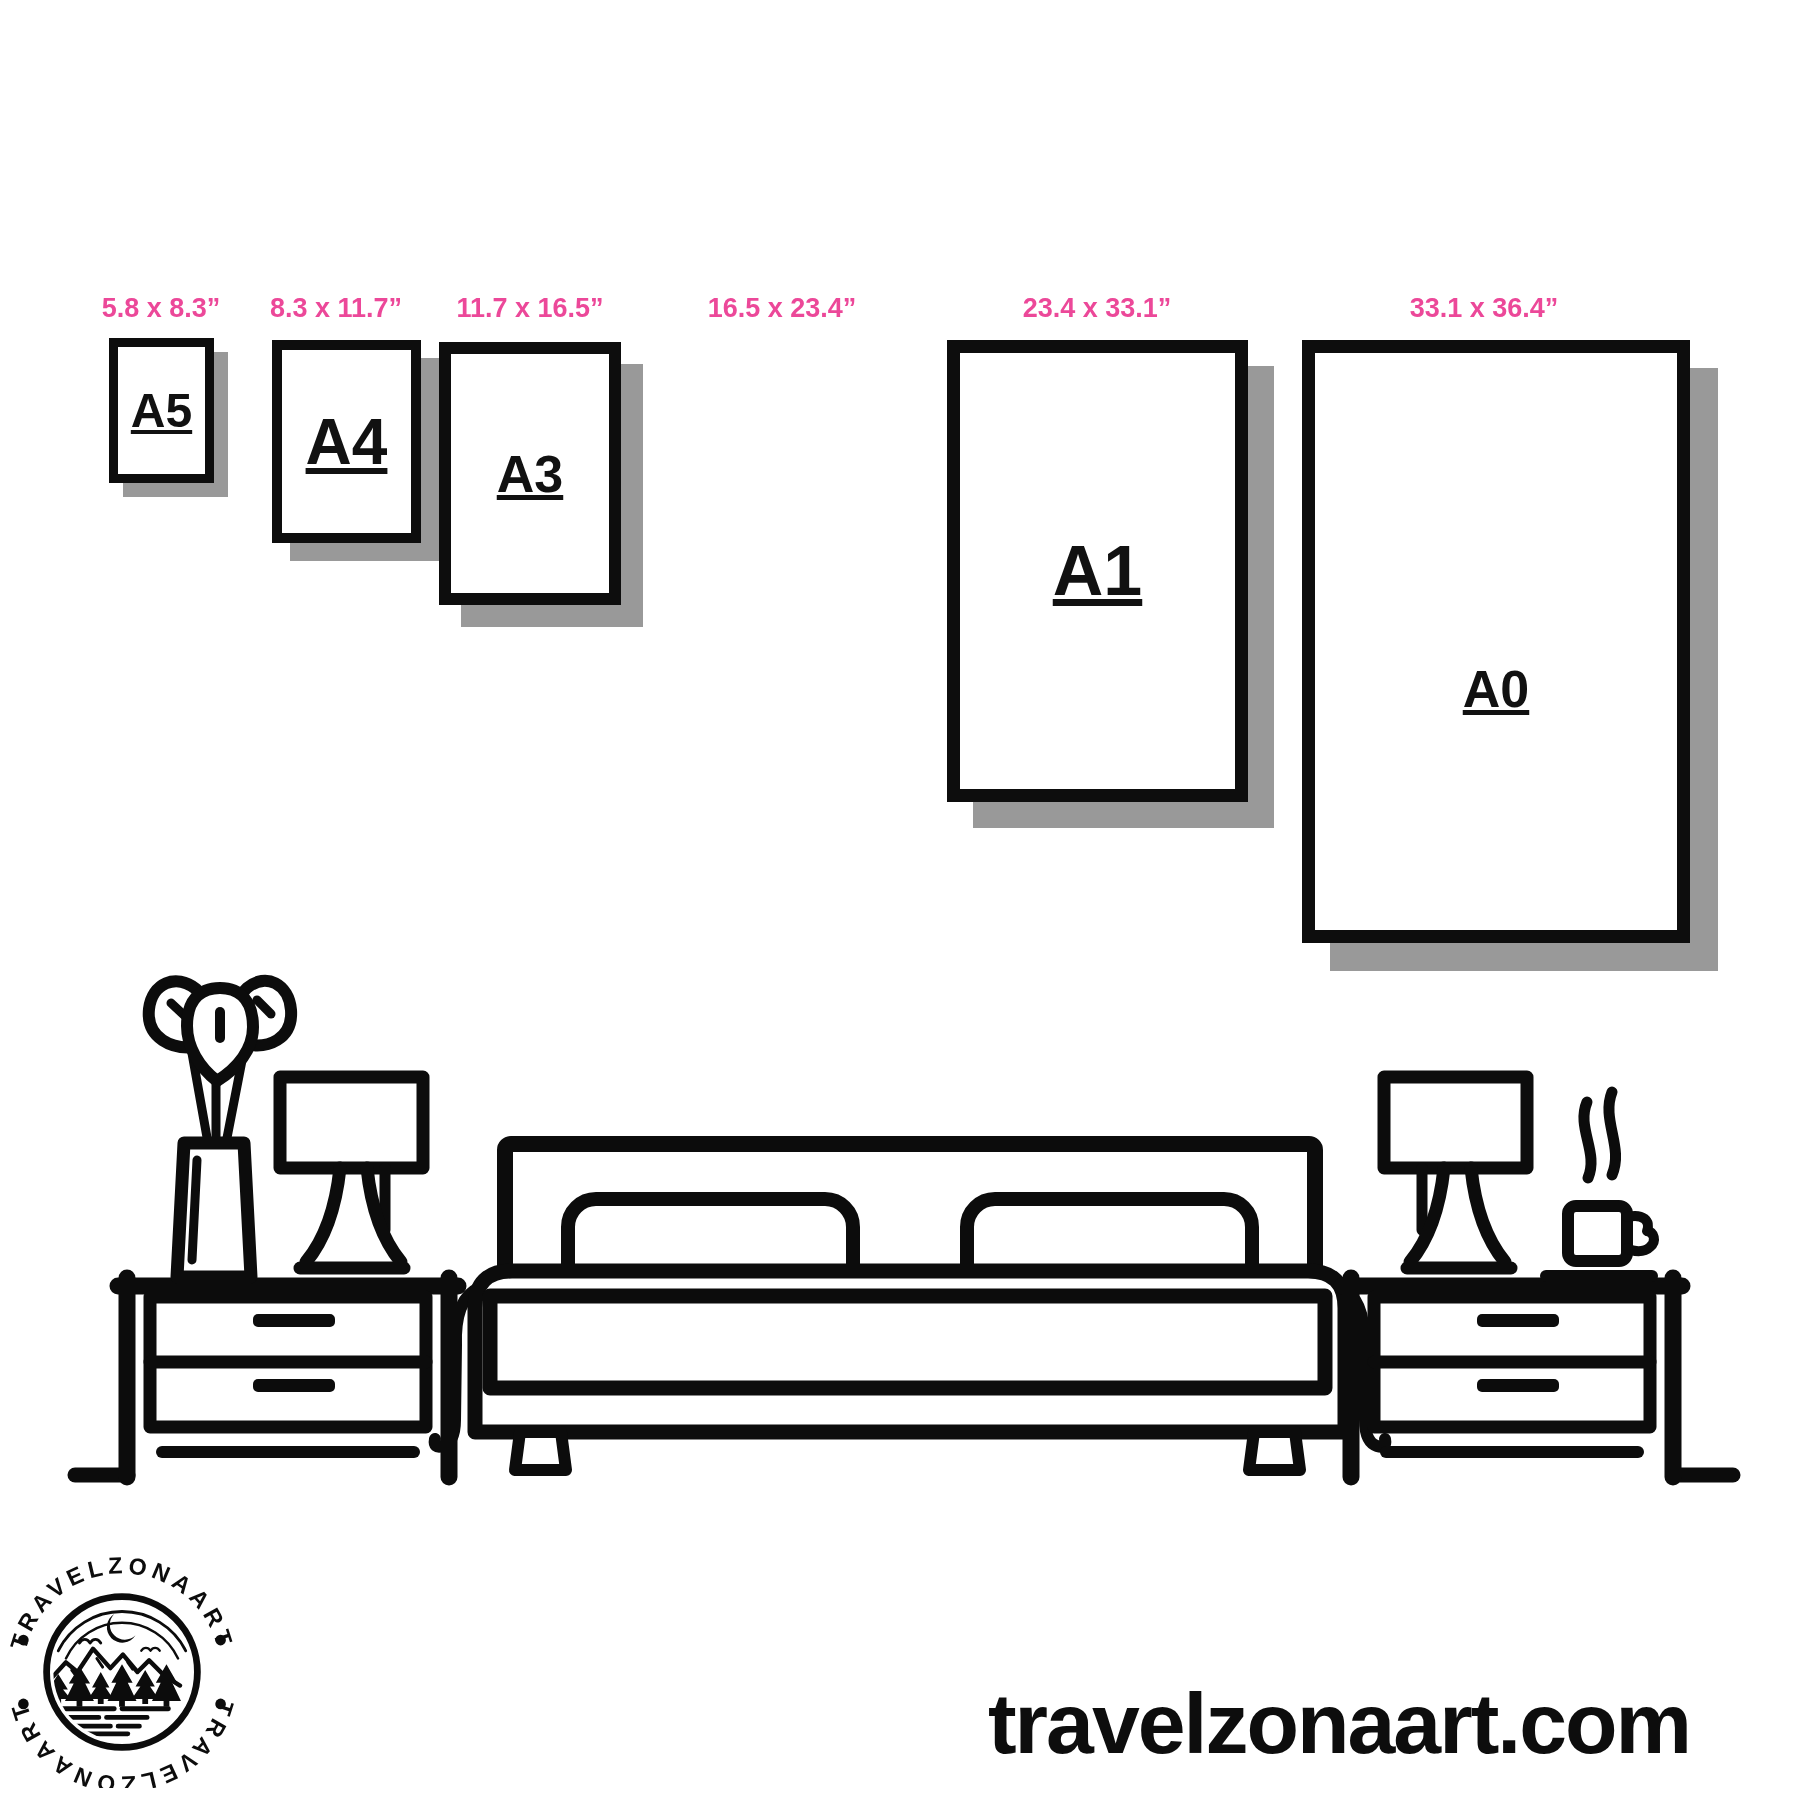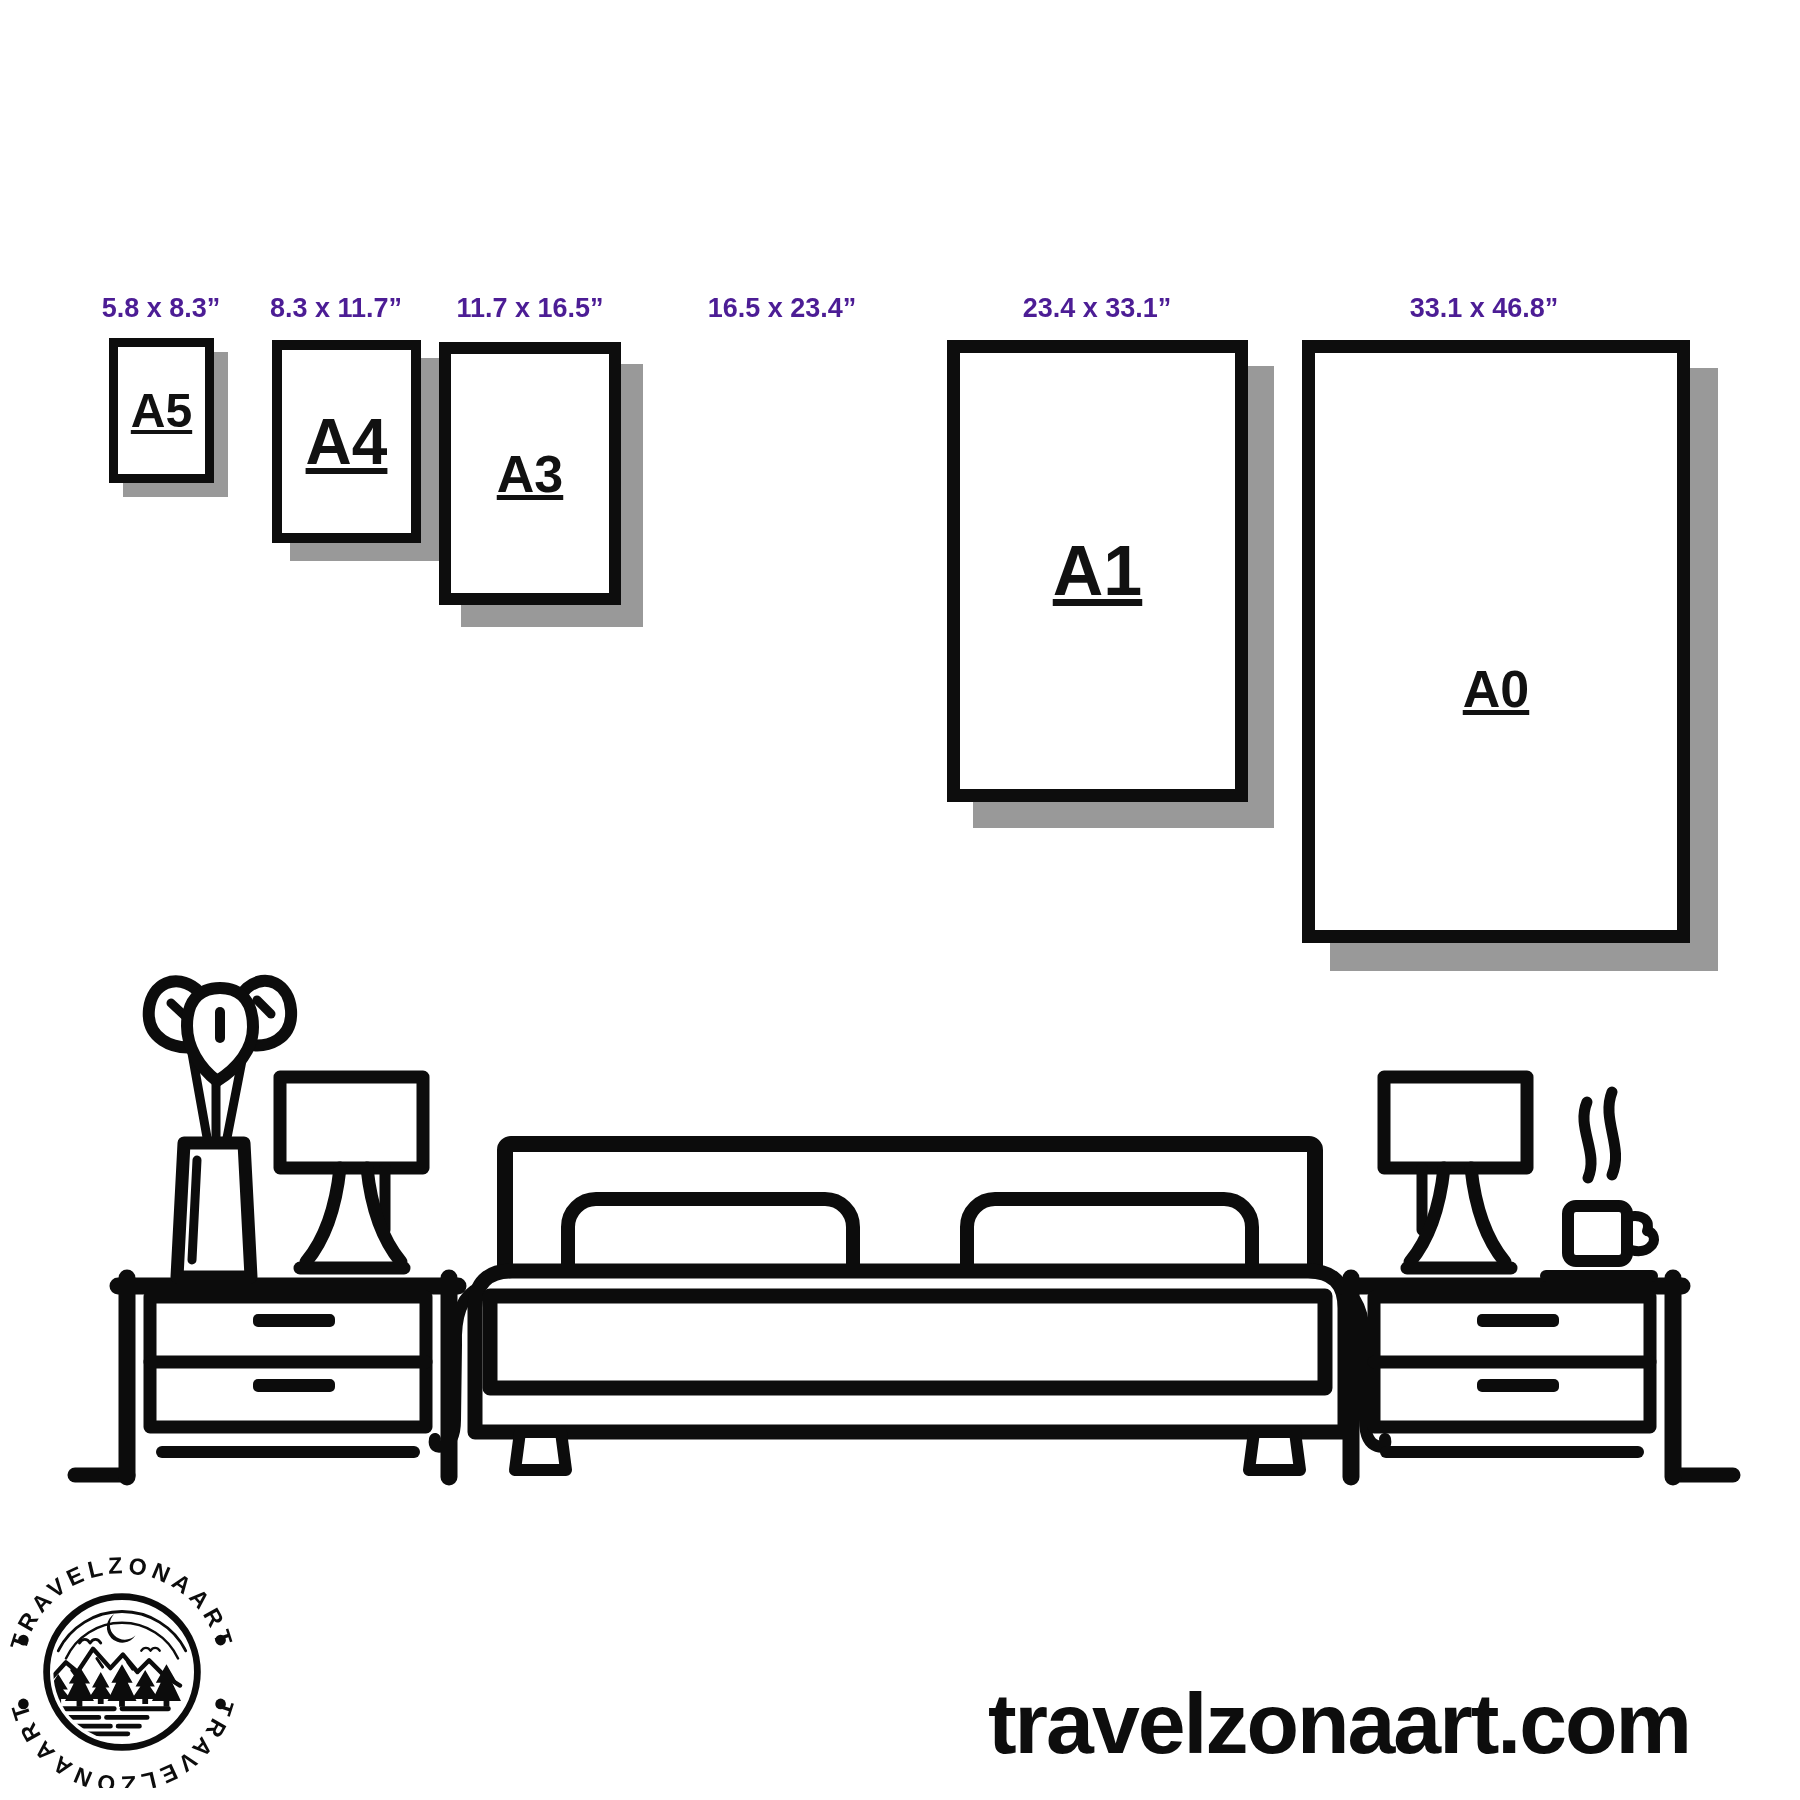--- a/index.html
+++ b/index.html
@@ -4,21 +4,21 @@
 <style>
   html,body{margin:0;padding:0;background:#fff;}
   .canvas{position:relative;width:1800px;height:1800px;background:#ffffff;overflow:hidden;
           font-family:"Liberation Sans",sans-serif;color:#101010;}
 
   .page-title{position:absolute;left:0;right:0;top:58px;text-align:center;
               font-family:"DejaVu Sans",sans-serif;font-weight:bold;font-size:90px;letter-spacing:-2px;color:#111;}
 
   
   .dim-label{position:absolute;top:293px;width:240px;text-align:center;
-             font-size:27px;font-weight:bold;color:#4c1d95;}
+             font-size:27px;font-weight:bold;color:#ec4899;}
   #dim-a5{left:41px}#dim-a4{left:216px}#dim-a3{left:410px}
   #dim-a2{left:662px}#dim-a1{left:977px}#dim-a0{left:1364px}
 
   
   .frame{position:absolute;box-sizing:border-box;background:#fff;border-style:solid;border-color:#0d0d0d;
          display:flex;align-items:center;justify-content:center;font-weight:bold;color:#111;text-decoration:underline;}
   #f-a5{left:109px;top:338px;width:105px;height:145px;border-width:9px; box-shadow:14px 14px 0 #999;font-size:48px;}
   #f-a4{left:272px;top:340px;width:149px;height:203px;border-width:10px;box-shadow:18px 18px 0 #999;font-size:64px;}
   #f-a3{left:439px;top:342px;width:182px;height:263px;border-width:12px;box-shadow:22px 22px 0 #999;font-size:52px;}
   #f-a2{left:657px;top:340px;width:251px;height:348px;border-width:12px;box-shadow:24px 24px 0 #999;font-size:54px;}
@@ -35,21 +35,21 @@
 <body>
 
 <div class="canvas">
 
 
   <div class="dim-label" id="dim-a5">5.8 x 8.3”</div>
   <div class="dim-label" id="dim-a4">8.3 x 11.7”</div>
   <div class="dim-label" id="dim-a3">11.7 x 16.5”</div>
   <div class="dim-label" id="dim-a2">16.5 x 23.4”</div>
   <div class="dim-label" id="dim-a1">23.4 x 33.1”</div>
-  <div class="dim-label" id="dim-a0">33.1 x 46.8”</div>
+  <div class="dim-label" id="dim-a0">33.1 x 36.4”</div>
 
   <div class="frame" id="f-a5">
       <span class="letter">A5</span>
     </div>
   <div class="frame" id="f-a4">
       <span class="letter">A4</span>
     </div>
   <div class="frame" id="f-a3">
       <span class="letter">A3</span>
     </div>

